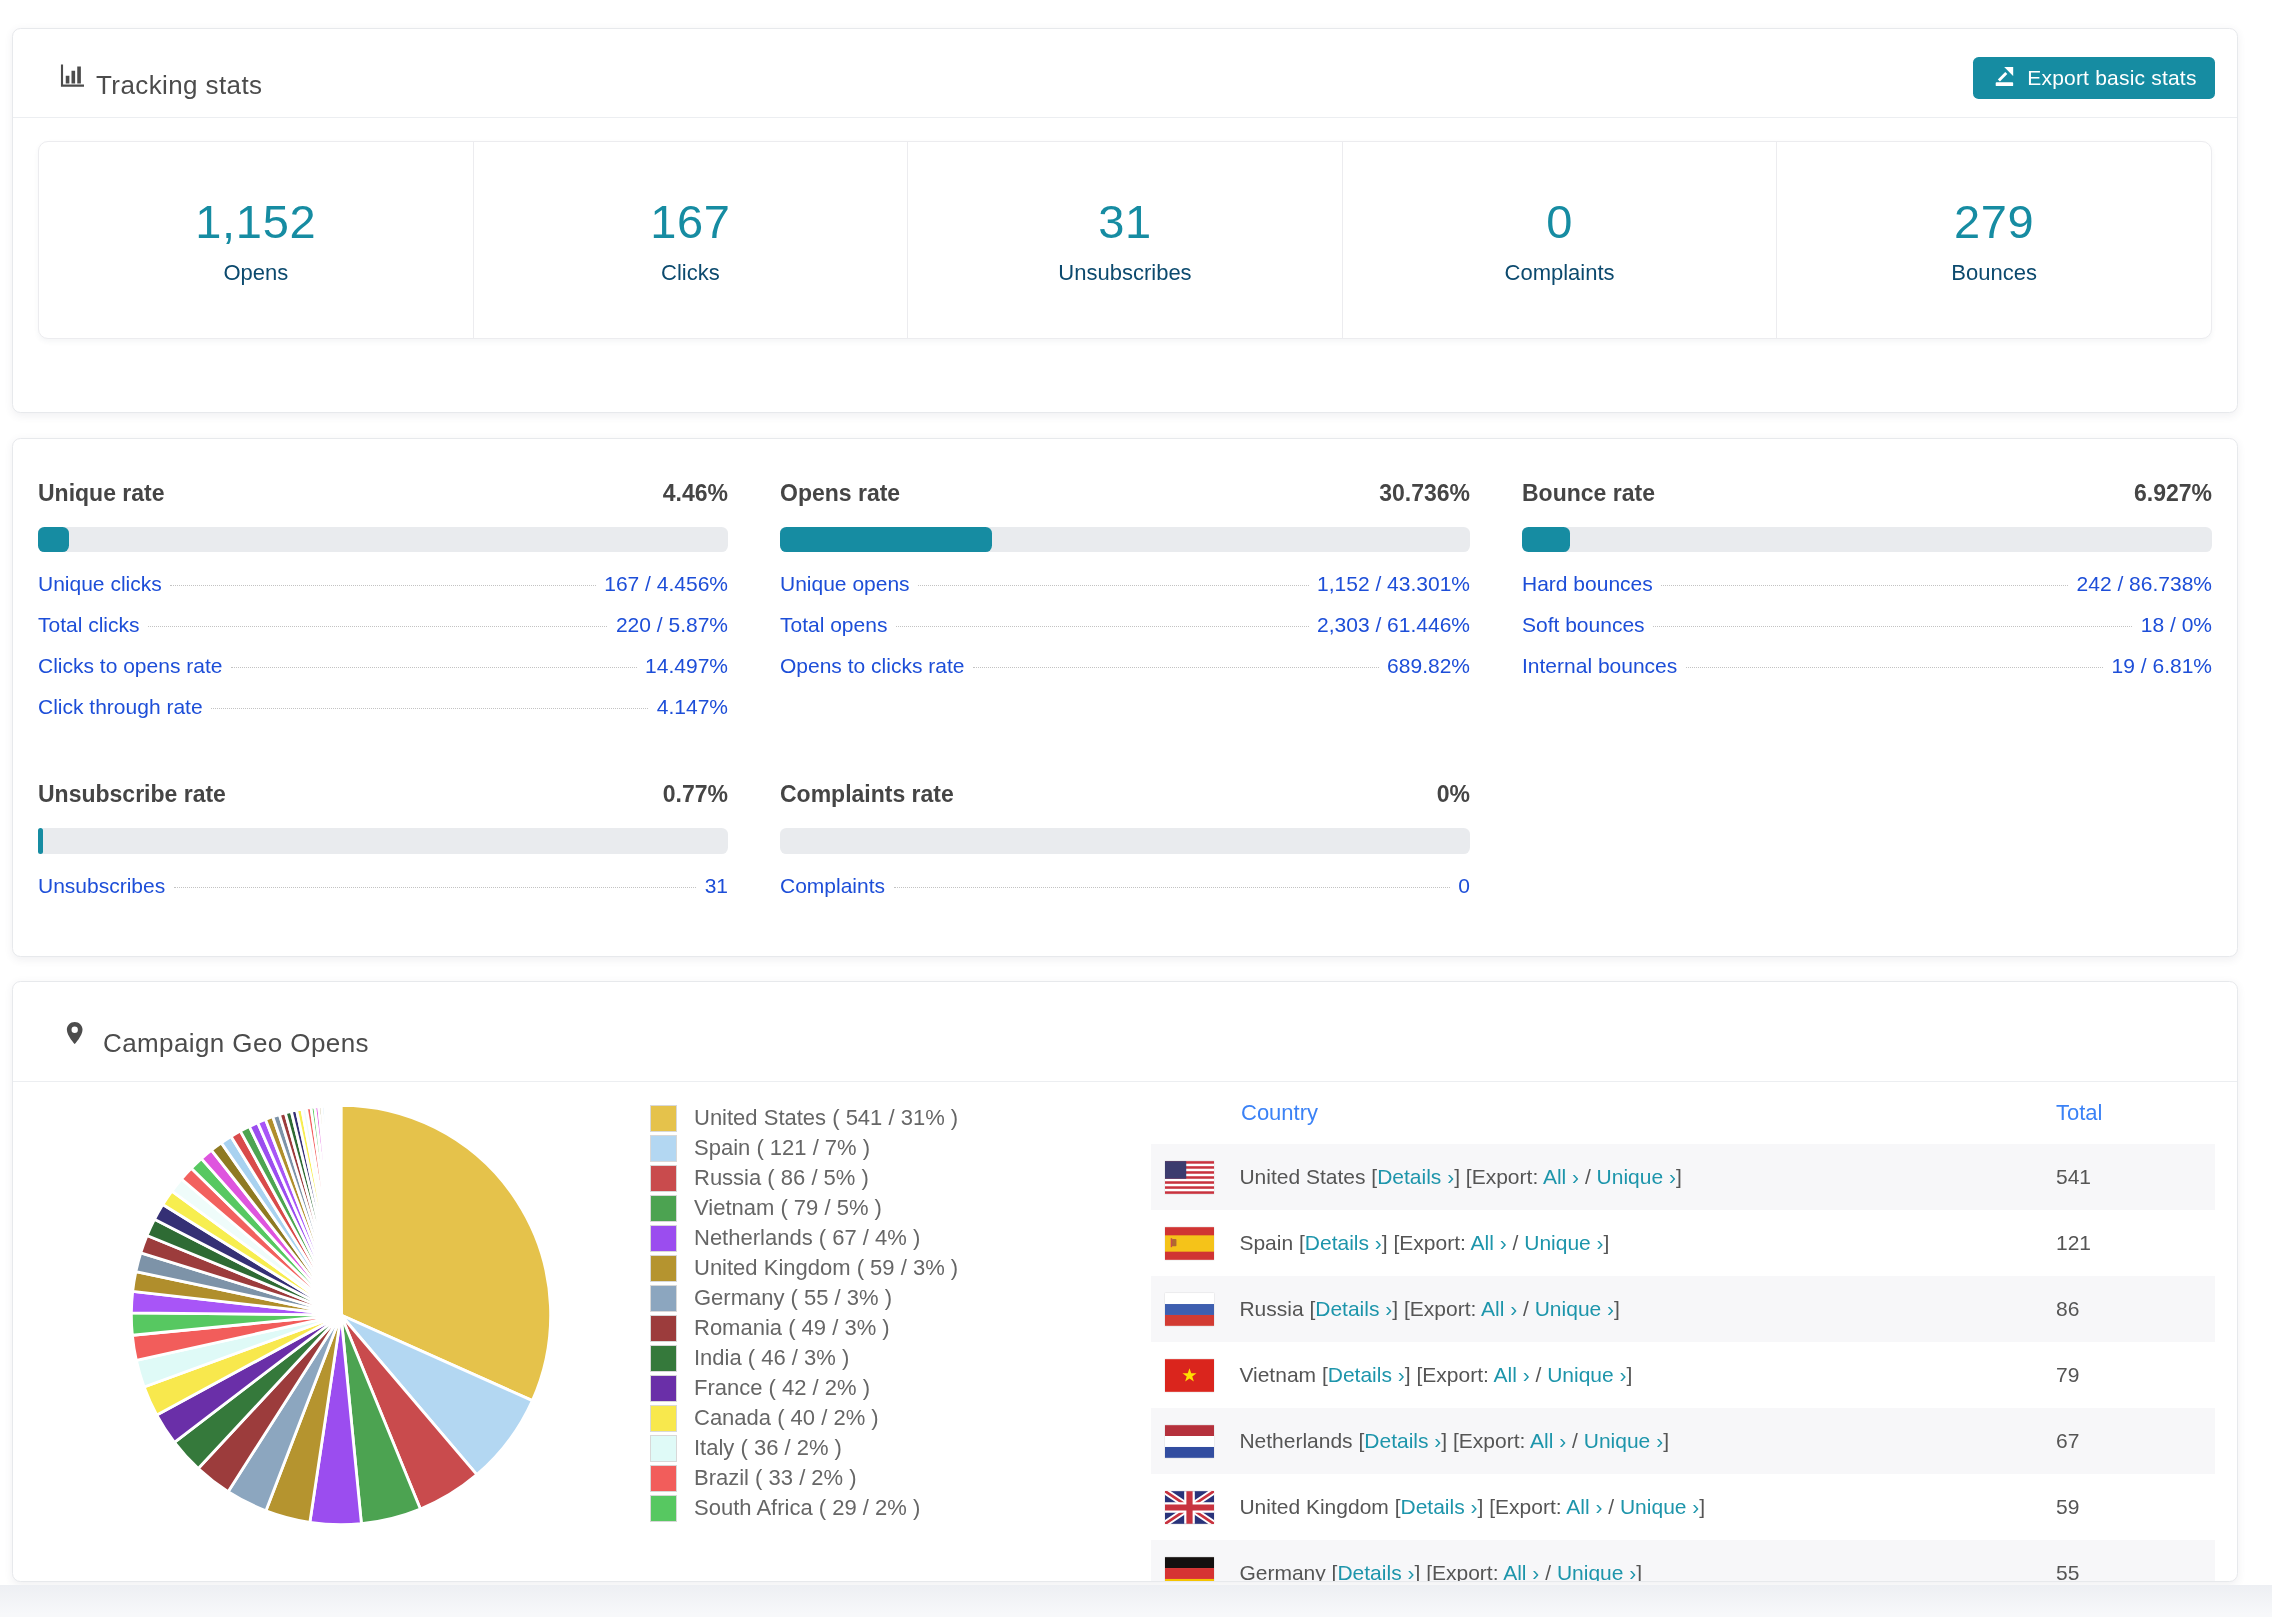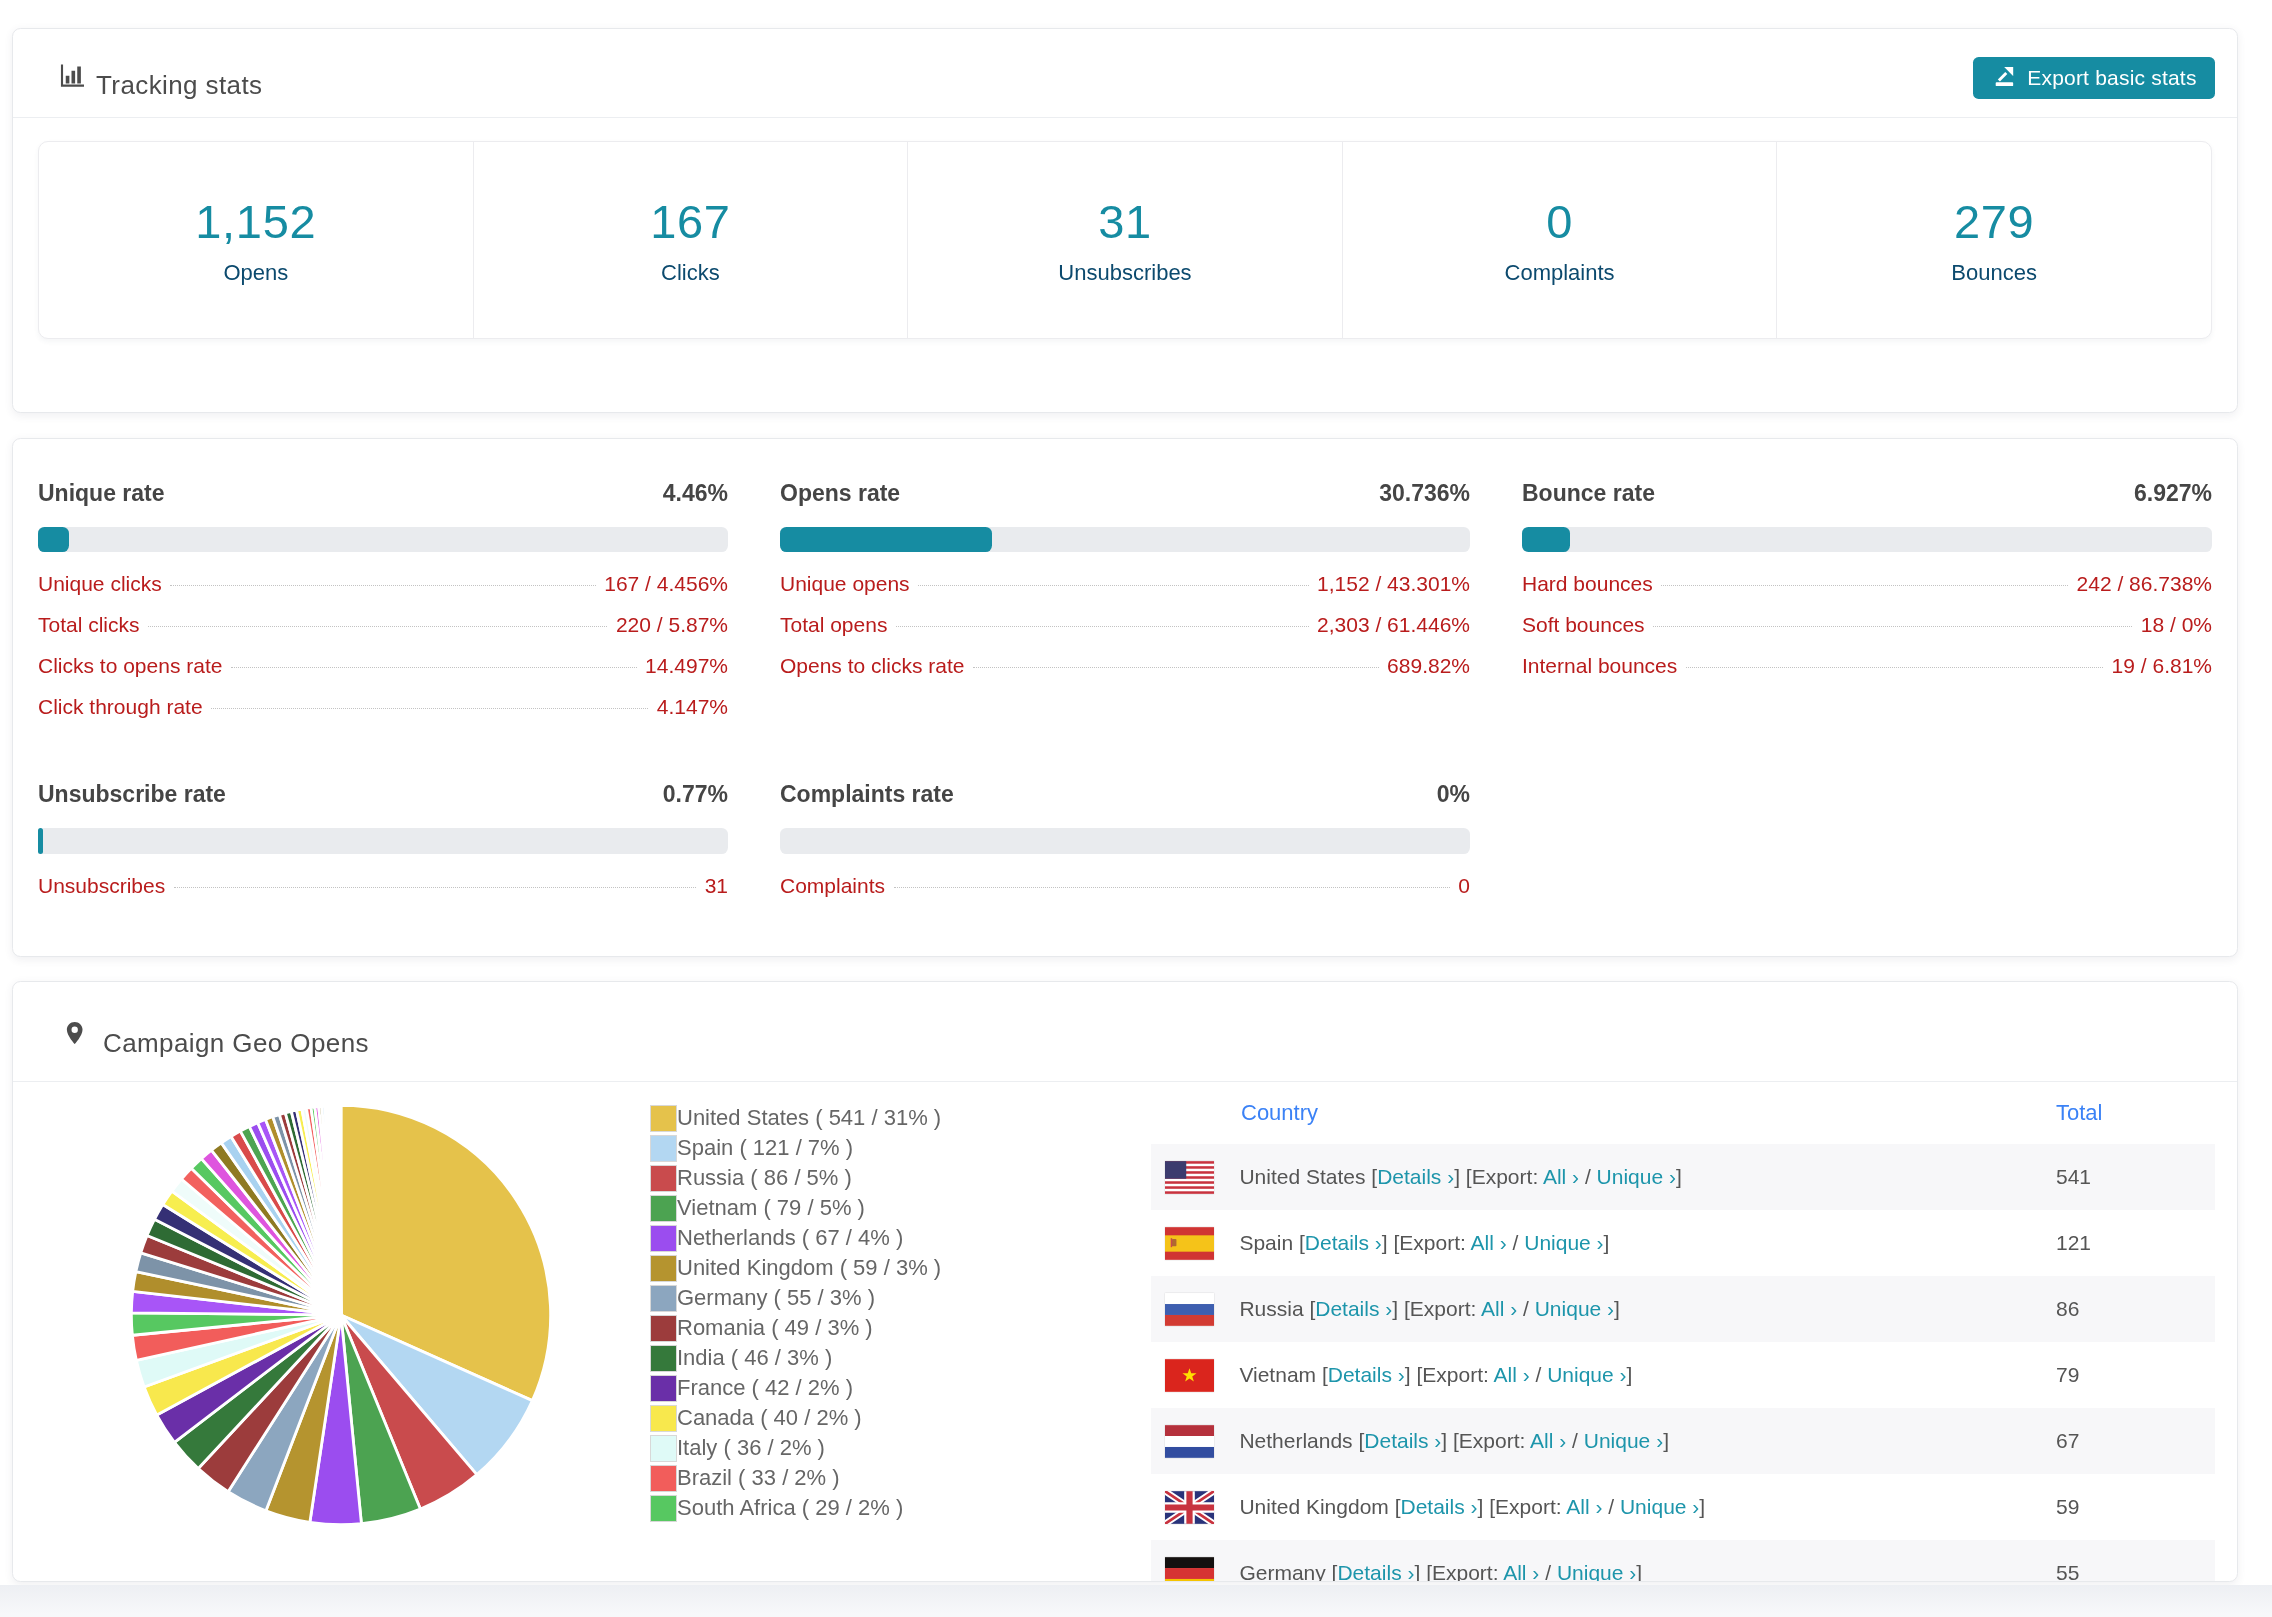--- a/index.html
+++ b/index.html
@@ -50,29 +50,29 @@
   .stat-label{font-size:22px;color:#0c4a6e}
 
   
   .rates-grid{position:absolute;top:41px;left:25px;right:25px;
     display:grid;grid-template-columns:repeat(3,1fr);column-gap:52px;row-gap:45px}
   .rate-head{display:flex;justify-content:space-between;align-items:baseline;
     font-size:23px;font-weight:bold;color:#454545}
   .rate-bar{margin-top:20px;height:25.4px;background:#e9ebee;border-radius:6.4px}
   .rate-fill{height:100%;background:var(--accent);border-radius:6.4px}
   .rate-rows{margin-top:20px}
-  .rate-row{display:flex;align-items:baseline;height:41px;font-size:21px;color:#b91c1c}
+  .rate-row{display:flex;align-items:baseline;height:41px;font-size:21px;color:#1d4ed8}
   .rate-row .leader{flex:1;border-bottom:1.4px dotted #c3c3c3;margin:0 8.5px;
     transform:translateY(-5px)}
   .rate-row .rval{white-space:nowrap}
 
   
   .pie-svg{position:absolute;left:112px;top:117px;width:432px;height:432px}
   .legend{position:absolute;left:637px;top:121px;margin:0;padding:0;list-style:none}
-  .legend li{display:flex;align-items:center;height:30px;gap:0}
+  .legend li{display:flex;align-items:center;height:30px;gap:17px}
   .swatch{width:27px;height:27px;border:1.4px solid #d8d8d8;padding:2.8px;
     background-clip:content-box;flex:none}
   .legend .txt{font-size:22px;color:#666;white-space:nowrap}
 
   .geo-table{position:absolute;left:1138px;top:100px;width:1064px}
   .g-head{display:flex;height:62px;align-items:center;font-size:22px;color:#3b82f6}
   .g-head .c1{flex:1;padding-left:90px}
   .g-head .c2{width:159px}
   .g-row{display:flex;height:66px;align-items:center;font-size:21px;color:#555}
   .g-row.odd{background:#f7f7f9}

